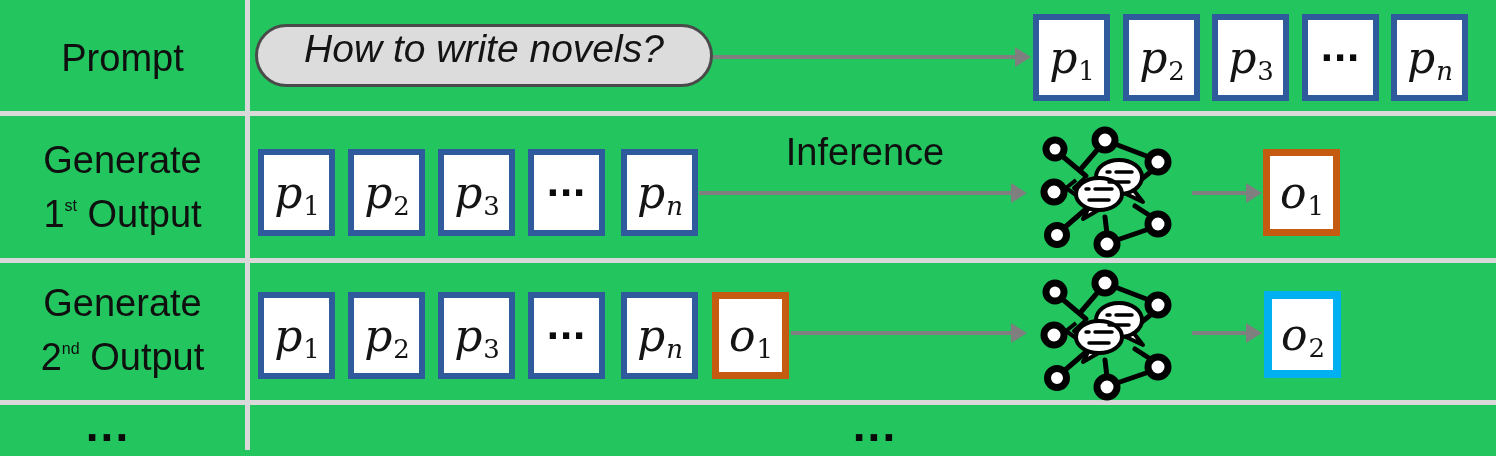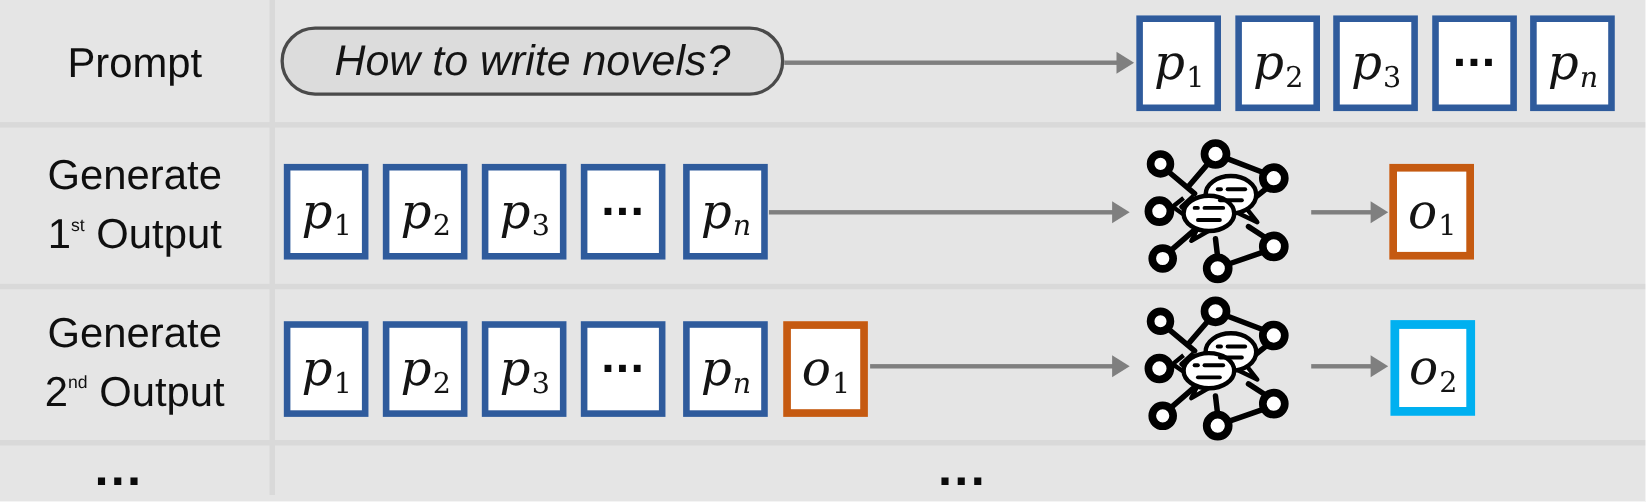--- a/index.html
+++ b/index.html
@@ -1,27 +1,27 @@
 <!DOCTYPE html>
 <html style="--token-blue: #2f5b9c; --output-orange: #c55a11; --output-cyan: #00b0f0; --arrow-gray: #7f7f7f; --divider-gray: #d9d9d9; --pill-fill: #dcdcdc; --pill-border: #4a4a4a; --ink: #0f0f0f;"><head>
 <meta charset="utf-8">
 <style>
   html,body{margin:0;padding:0;background:#ffffff;}
   .canvas{
-    position:relative;width:1496px;height:456px;background:#e5e5e5;overflow:hidden;
+    position:relative;width:1496px;height:456px;background:#22c55e;overflow:hidden;
     font-family:"Liberation Sans",sans-serif;color:var(--ink,#0f0f0f);
   }
   .vdiv{position:absolute;left:245px;top:0;width:5px;height:450px;background:var(--divider-gray);}
   .hdiv{position:absolute;left:0;width:1496px;height:5px;background:var(--divider-gray);}
   .row-label{position:absolute;left:0;width:245px;text-align:center;font-size:38px;line-height:48px;}
   .row-label sup{font-size:16px;position:relative;top:-2px;}
   .pill{
     position:absolute;left:255px;top:24px;width:458px;height:63px;box-sizing:border-box;
     background:var(--pill-fill);border:3px solid var(--pill-border);border-radius:40px;
-    display:flex;align-items:center;justify-content:center;
+    display:flex;justify-content:center;
   }
   .pill span{font-style:italic;font-size:39px;color:#141414;}
   .arrow-label{position:absolute;font-size:38px;text-align:center;}
   .arrow{position:absolute;height:20px;}
   .arrow .shaft{position:absolute;left:0;right:14px;top:8px;height:4px;background:var(--arrow-gray);}
   .arrow .head{position:absolute;right:0;top:0;width:0;height:0;
     border-top:10px solid transparent;border-bottom:10px solid transparent;
     border-left:16px solid var(--arrow-gray);}
   .tok{
     position:absolute;width:77px;height:87px;box-sizing:border-box;background:#fff;
@@ -137,20 +137,21 @@
       <span class="sub">3</span>
   </div>
   <div class="tok" style="left:528px;top:149px">
     <span class="dots">...</span>
   </div>
   <div class="tok" style="left:621px;top:149px">
     <span class="base">p</span>
       <span class="sub it">n</span>
   </div>
 
+  <div class="arrow-label" style="left:715px;top:131px;width:300px">Inference</div>
   <div class="arrow" style="left:699px;top:183px;width:328px">
     <div class="shaft"></div>
     <div class="head"></div>
   </div>
 
   <svg class="nn" style="left:1028px;top:123px">
       <use href="#llm-icon"></use>
     </svg>
 
   <div class="arrow" style="left:1192px;top:183px;width:70px">

